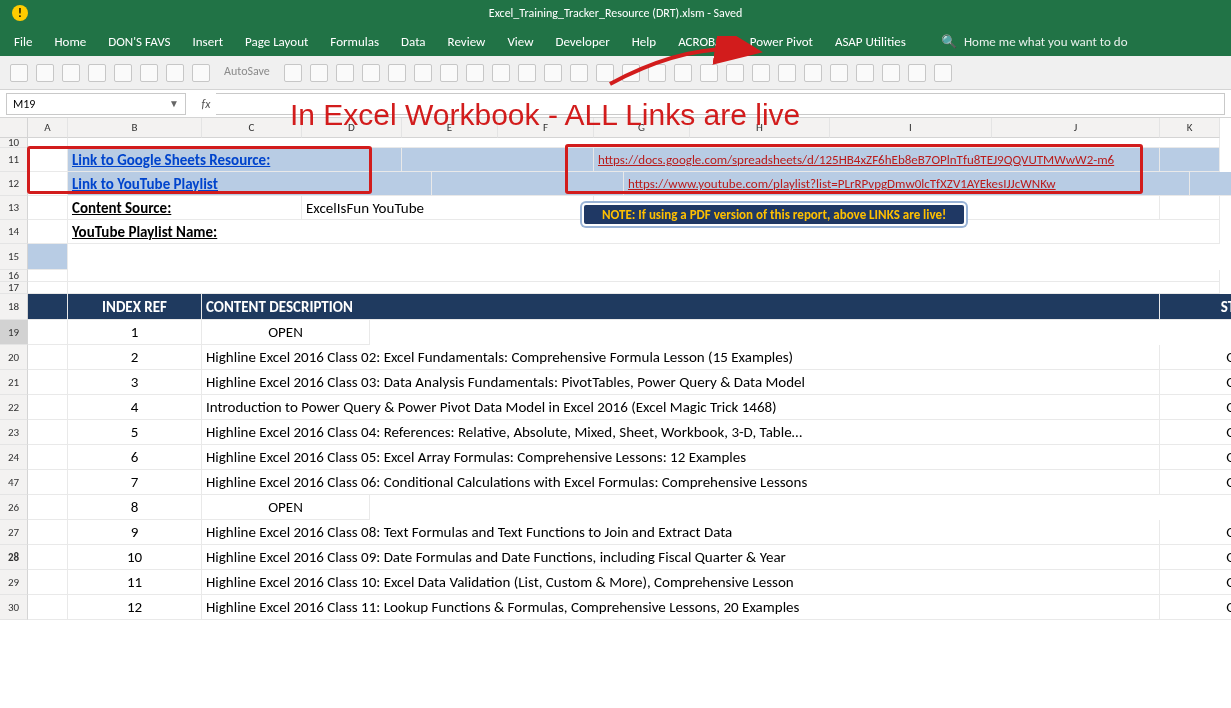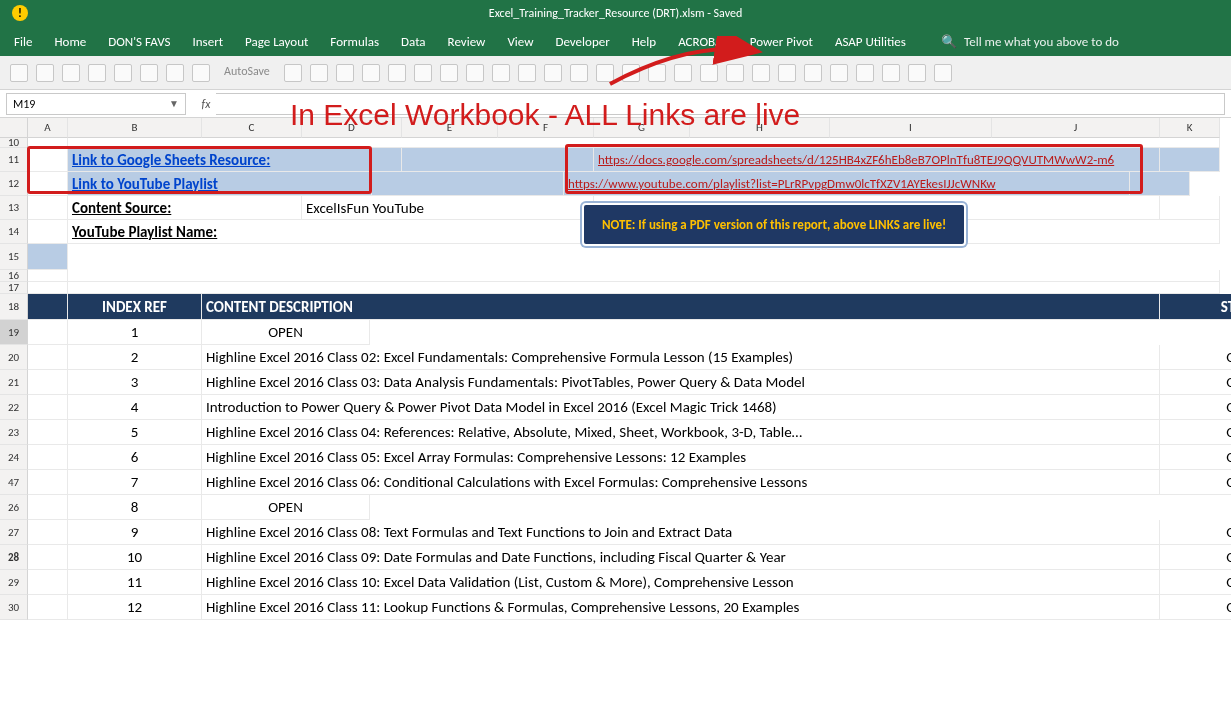--- a/index.html
+++ b/index.html
@@ -82,21 +82,21 @@
     display:flex;align-items:center;padding:0 4px;font-size:15px;overflow:hidden;white-space:nowrap;
   }
   .info-row { height:24px; }
   .info-row .cell { background:#b8cce4; }
   .info-row .cell:first-child { background:#fff; }
   .link-text { color:#0044cc; text-decoration:underline; font-weight:bold; }
   .url-text { color:#b91c1c; text-decoration:underline; font-size:13px; }
   .red-box { position:absolute; border:3px solid #d21c1c; pointer-events:none; border-radius:3px;}
   .note-box {
     position:absolute;background:#1f3864;color:#ffc000;border:2px solid #fff;
-    font-weight:bold;font-size:13px;padding:12px 18px;border-radius:4px;
+    font-weight:bold;font-size:13px;padding:2px 18px;border-radius:4px;
     box-shadow:0 0 0 2px #99b3d6;
   }
   .overlay-text {
     position:absolute;color:#d21c1c;font-size:30px;font-weight:400;pointer-events:none;
     font-family:Arial,sans-serif;
   }
   .arrow {
     position:absolute;pointer-events:none;
   }
   .table-header-row .cell {
@@ -129,21 +129,21 @@
   <span class="menu-item">Data</span>
   <span class="menu-item">Review</span>
   <span class="menu-item">View</span>
   <span class="menu-item">Developer</span>
   <span class="menu-item">Help</span>
   <span class="menu-item">ACROBAT</span>
   <span class="menu-item">Power Pivot</span>
   <span class="menu-item">ASAP Utilities</span>
   <span class="tell-me">
     <span style="width:auto;border:none;">🔍</span>
-    <span>Tell me what you above to do</span>
+    <span>Home me what you want to do</span>
   </span>
 </div>
 
 <div class="toolbar">
   <span></span>
   <span></span>
   <span></span>
   <span></span>
   <span></span>
   <span></span>
@@ -238,21 +238,21 @@
               <span class="link-text">Link to Google Sheets Resource:</span>
             </div>
             <div class="cell " style="width: 192px; height: 24px;"></div>
             <div class="cell " style="width: 566px; height: 24px;">
               <span class="url-text">https://docs.google.com/spreadsheets/d/125HB4xZF6hEb8eB7OPlnTfu8TEJ9QQVUTMWwW2-m6</span>
             </div>
             <div class="cell " style="width: 60px; height: 24px;"></div>
           </div>
           <div class="grid-row info-row" style="height: 24px;">
             <div class="cell " style="width: 40px; height: 24px;"></div>
-            <div class="cell " style="width: 304px; height: 24px; text-decoration: underline;">
+            <div class="cell " style="width: 364px; height: 24px; text-decoration: underline;">
               <span class="link-text">Link to YouTube Playlist</span>
             </div>
             <div class="cell " style="width: 192px; height: 24px;"></div>
             <div class="cell " style="width: 566px; height: 24px;">
               <span class="url-text">https://www.youtube.com/playlist?list=PLrRPvpgDmw0lcTfXZV1AYEkesIJJcWNKw</span>
             </div>
             <div class="cell " style="width: 60px; height: 24px;"></div>
           </div>
           <div class="grid-row content-row" style="height: 24px;">
             <div class="cell " style="width: 40px; height: 24px;"></div>

